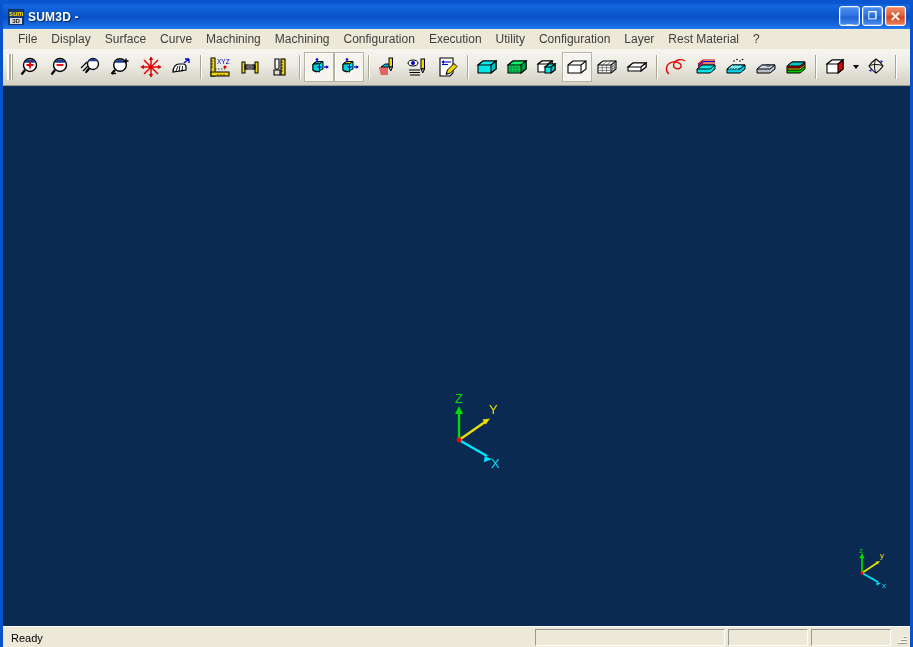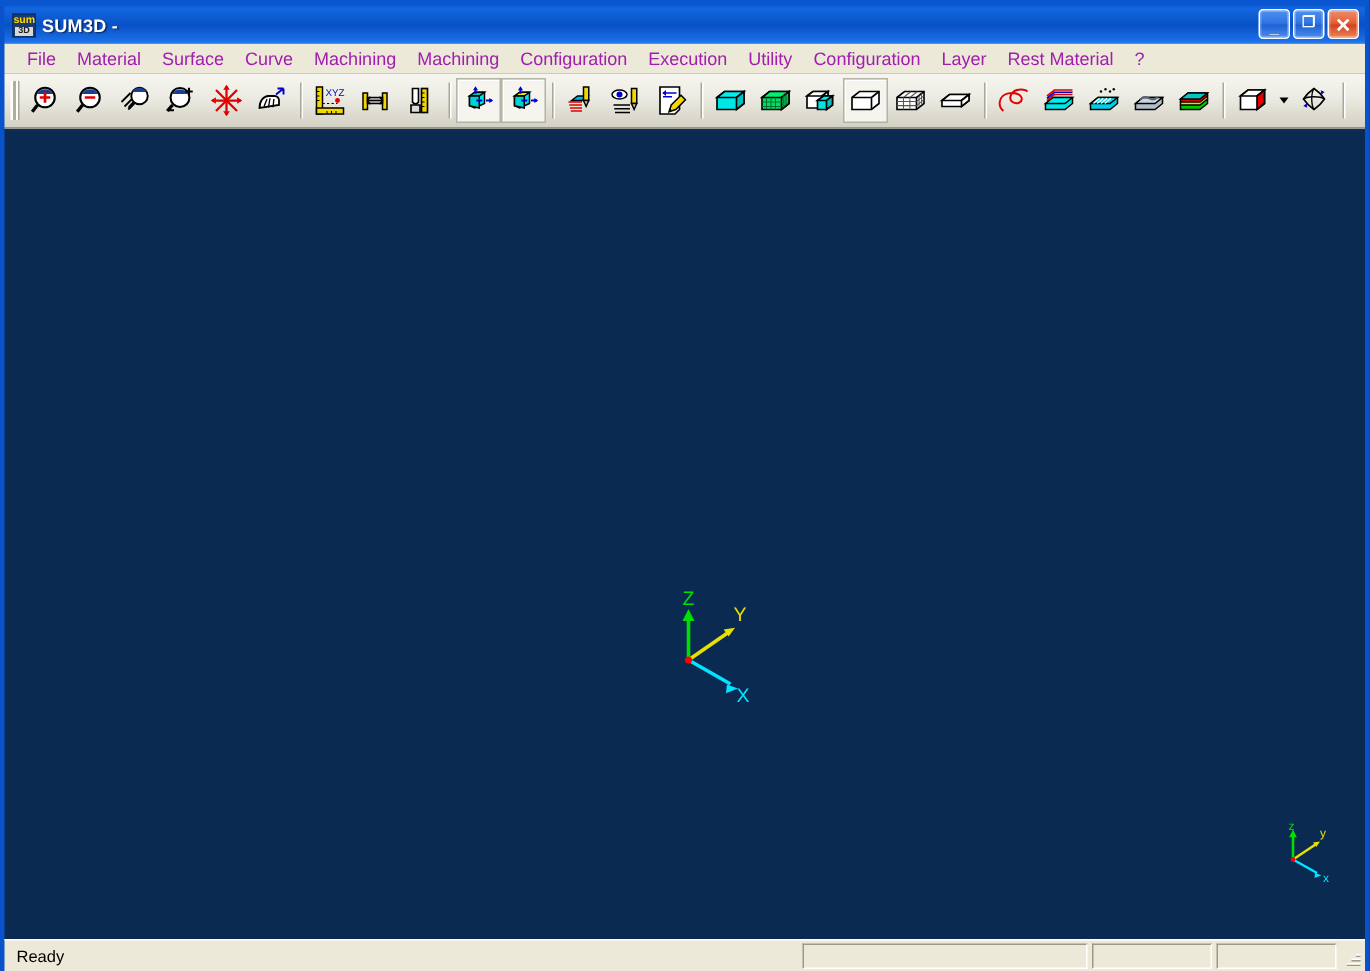--- a/index.html
+++ b/index.html
@@ -63,21 +63,21 @@
   }
   .cbtn.min .g{bottom:1px;line-height:10px;}
   .cbtn.max .g{top:2px;line-height:14px;font-size:10px;}
   .cbtn.close .g{top:1px;line-height:17px;font-size:13px;}
   
   .menubar{
     height:20px;flex:0 0 20px;background:#ece9d8;
     display:flex;align-items:center;padding-left:8px;
   }
   .menu-item{
-    font-size:12px;color:#a21caf;padding:2px 7px;white-space:nowrap;
+    font-size:12px;color:#404040;padding:2px 7px;white-space:nowrap;
     line-height:14px;
   }
   
   .toolbar{
     height:36px;flex:0 0 36px;
     background:linear-gradient(to bottom,#f6f5ef 0%,#ecebe3 45%,#dedcd0 75%,#d3d1c4 100%);
     display:flex;align-items:center;border-bottom:1px solid #9a9a8c;
     position:relative;overflow:hidden;
   }
   .grip{
@@ -160,21 +160,21 @@
         <span class="g">❐</span>
       </div>
       <div class="cbtn close">
         <span class="g">✕</span>
       </div>
     </div>
   </div>
 
   <div class="menubar">
     <div class="menu-item">File</div>
-    <div class="menu-item">Material</div>
+    <div class="menu-item">Display</div>
     <div class="menu-item">Surface</div>
     <div class="menu-item">Curve</div>
     <div class="menu-item">Machining</div>
     <div class="menu-item">Machining</div>
     <div class="menu-item">Configuration</div>
     <div class="menu-item">Execution</div>
     <div class="menu-item">Utility</div>
     <div class="menu-item">Configuration</div>
     <div class="menu-item">Layer</div>
     <div class="menu-item">Rest Material</div>

